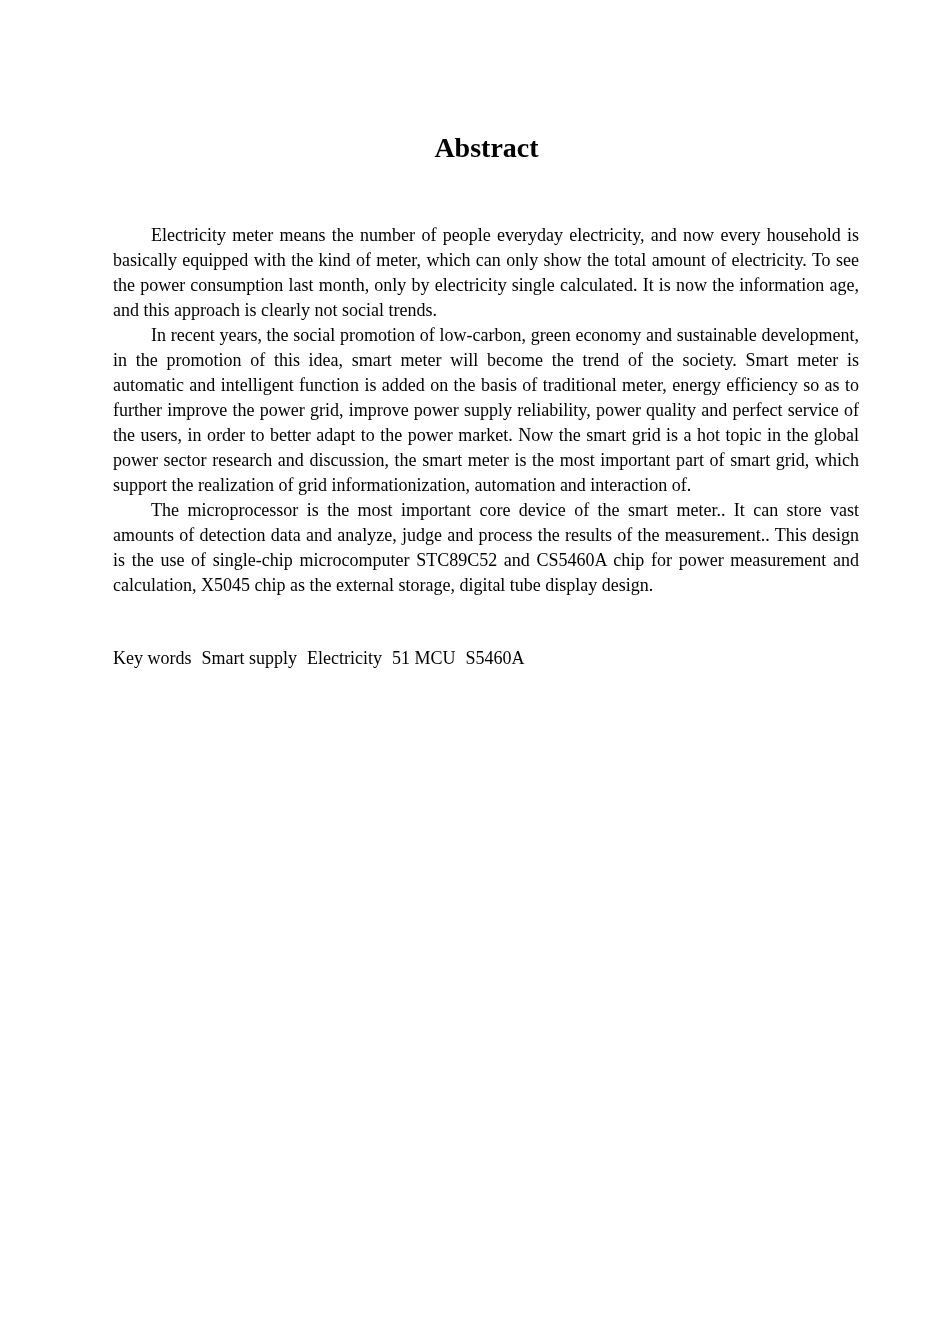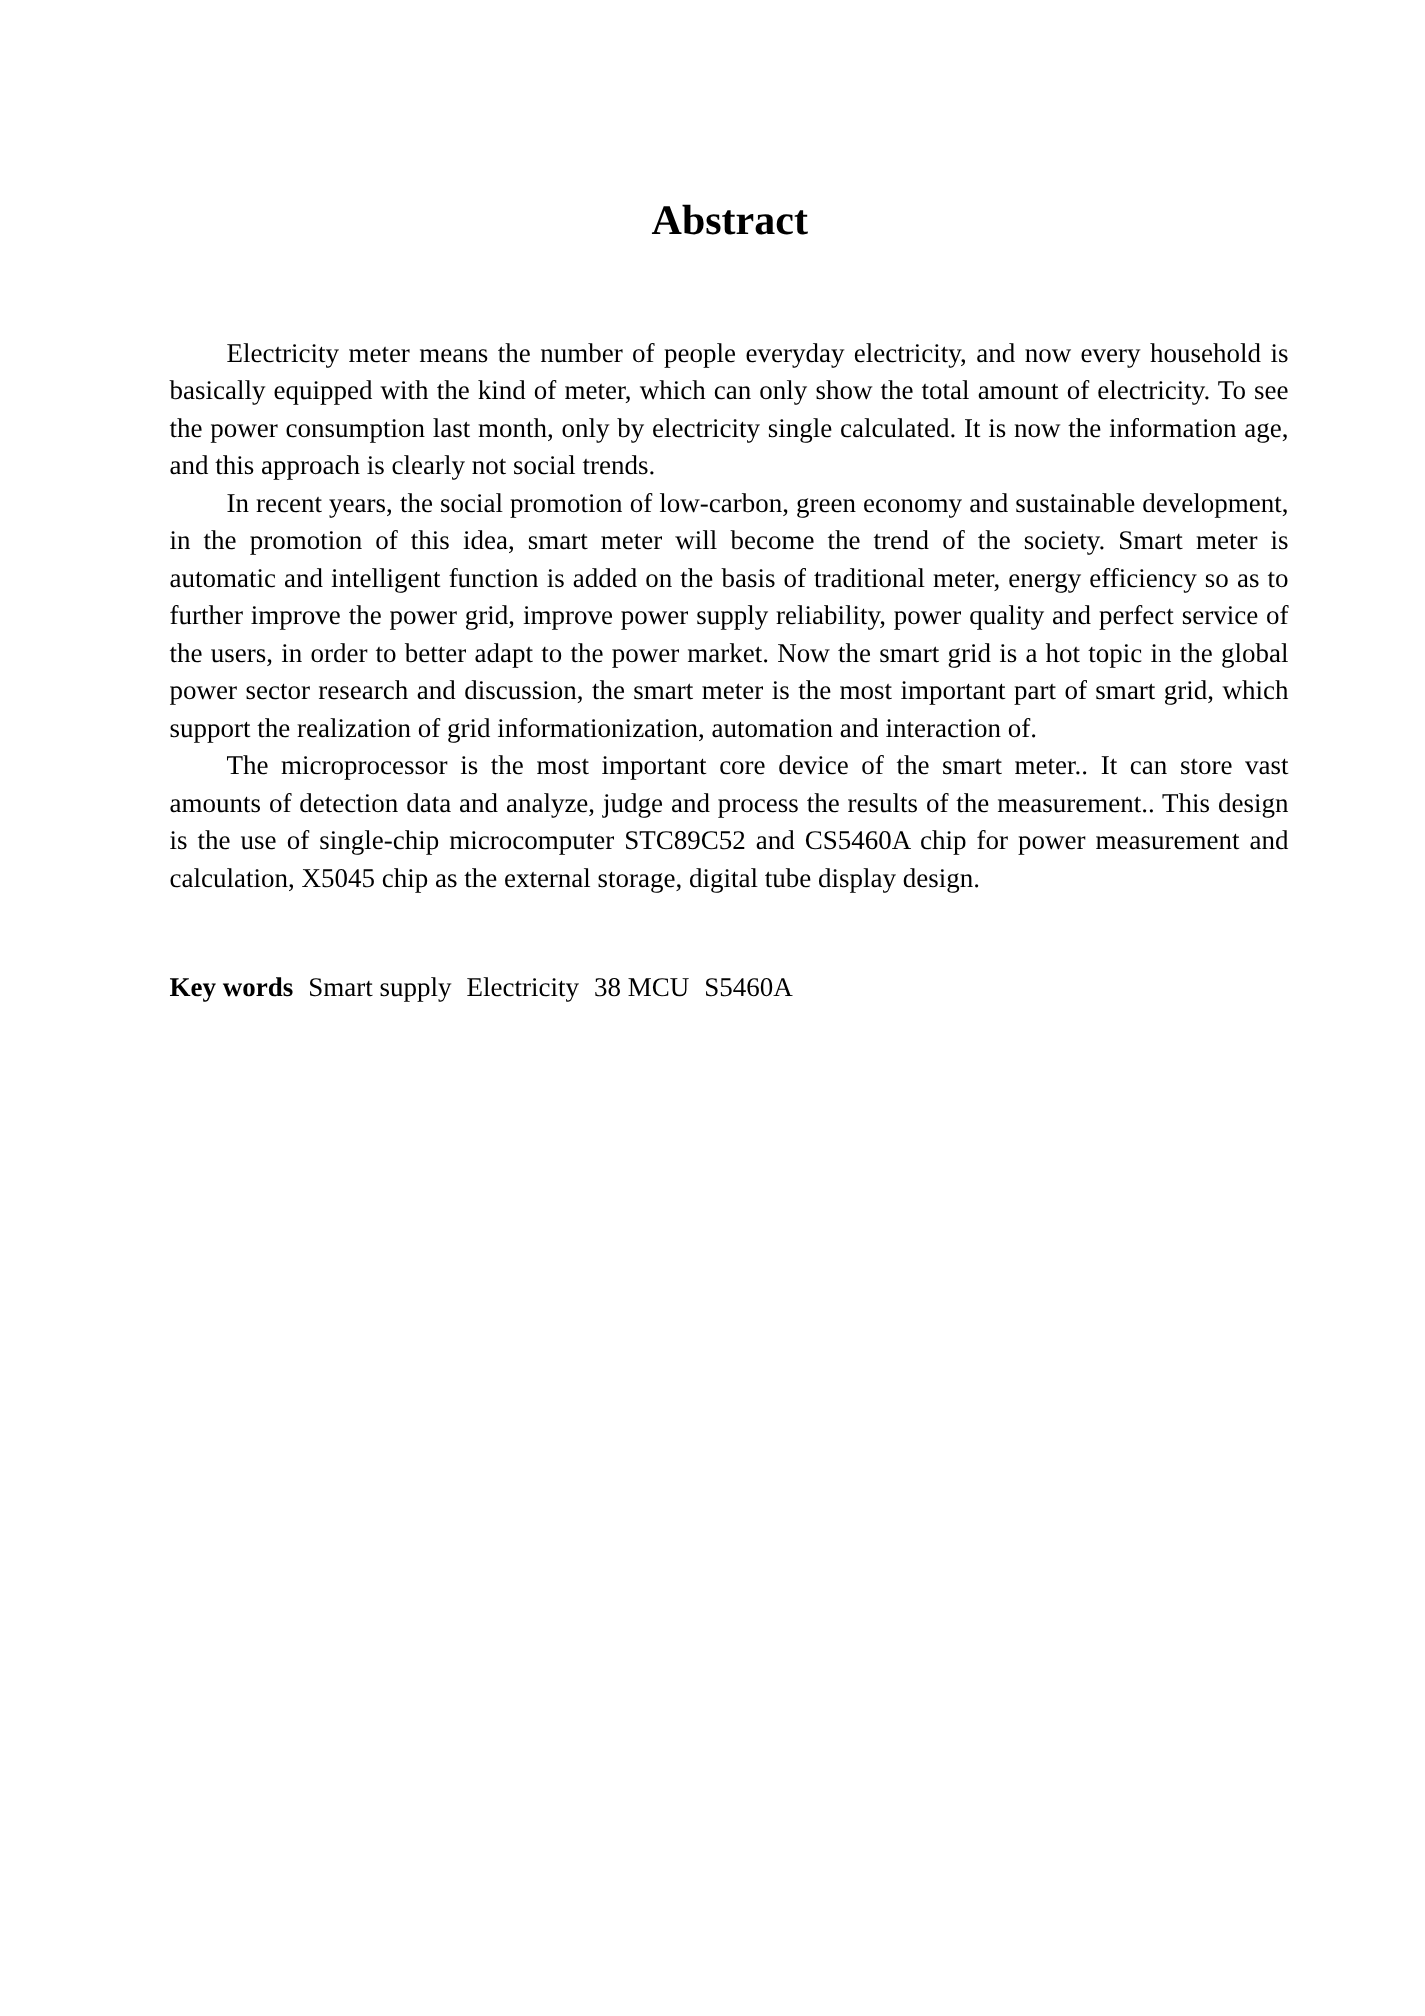--- a/index.html
+++ b/index.html
@@ -50,34 +50,34 @@
     }
     .keywords {
       position: absolute;
       left: 113px;
       top: 646px;
       font-size: 18px;
       line-height: 25px;
       white-space: pre;
     }
     .kw-label {
-      font-weight: bold;
+      font-weight: normal;
       margin-top: 20px;
     }
     .kw-sep {
       display: inline-block;
       width: 10px;
     }
   </style>
 </head>
 <body>
 
 <div class="page">
   <h1 class="title">Abstract</h1>
 
   <div class="body-text">
     <p class="para">Electricity meter means the number of people everyday electricity, and now every household is basically equipped with the kind of meter, which can only show the total amount of electricity. To see the power consumption last month, only by electricity single calculated. It is now the information age, and this approach is clearly not social trends.</p>
     <p class="para">In recent years, the social promotion of low-carbon, green economy and sustainable development, in the promotion of this idea, smart meter will become the trend of the society. Smart meter is automatic and intelligent function is added on the basis of traditional meter, energy efficiency so as to further improve the power grid, improve power supply reliability, power quality and perfect service of the users, in order to better adapt to the power market. Now the smart grid is a hot topic in the global power sector research and discussion, the smart meter is the most important part of smart grid, which support the realization of grid informationization, automation and interaction of.</p>
     <p class="para">The microprocessor is the most important core device of the smart meter.. It can store vast amounts of detection data and analyze, judge and process the results of the measurement.. This design is the use of single-chip microcomputer STC89C52 and CS5460A chip for power measurement and calculation, X5045 chip as the external storage, digital tube display design.</p>
   </div>
 
-  <div class="keywords"><span class="kw-label">Key words</span><span class="kw-sep"></span><span>Smart supply</span><span class="kw-sep"></span><span>Electricity</span><span class="kw-sep"></span><span>38 MCU</span><span class="kw-sep"></span><span>S5460A</span></div>
+  <div class="keywords"><span class="kw-label">Key words</span><span class="kw-sep"></span><span>Smart supply</span><span class="kw-sep"></span><span>Electricity</span><span class="kw-sep"></span><span>51 MCU</span><span class="kw-sep"></span><span>S5460A</span></div>
 </div>
 
 </body></html>

